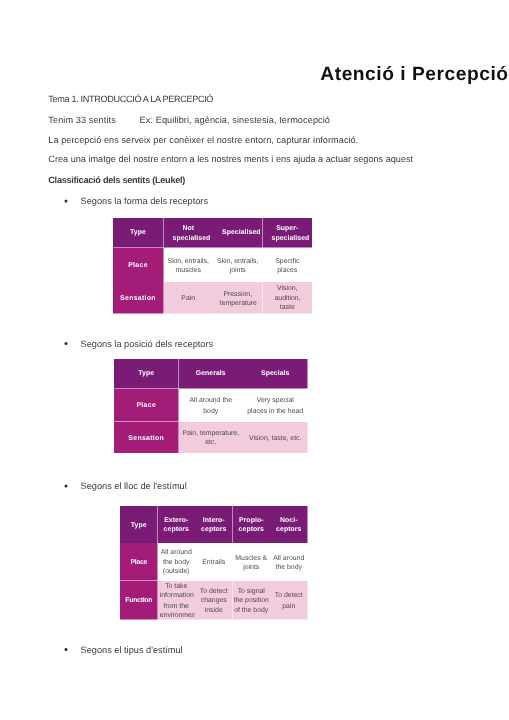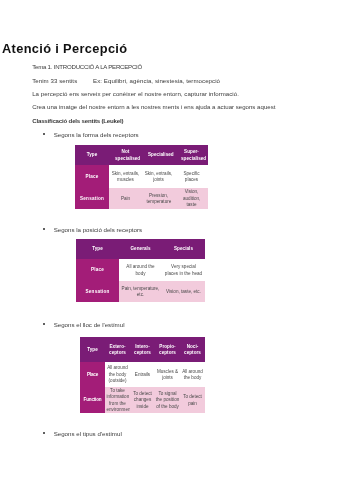--- a/index.html
+++ b/index.html
@@ -4,21 +4,21 @@
 <style>
   html, body { margin:0; padding:0; }
   body {
     width:339px; height:480px; background:#ffffff;
     -webkit-font-smoothing:antialiased;
     font-family:"Liberation Sans", sans-serif;
     color:#2b2b2b; overflow:hidden; position:relative;
   }
   .page { position:absolute; inset:0; }
   .title {
-    position:absolute; left:2px; right:0; top:40.5px; text-align:left;
+    position:absolute; left:2px; right:0; top:40.5px; text-align:right;
     font-size:12.8px; font-weight:bold; color:#111; letter-spacing:.35px;
   }
   .para { position:absolute; left:32.2px; font-size:6.1px; line-height:1; color:#3a3a3a; white-space:pre; }
   .bold { font-weight:bold; }
   .bullet { position:absolute; font-size:6.15px; line-height:1; color:#3a3a3a; }
   .bullet .dot { position:absolute; left:-0.7px; top:1.0px; width:2.1px; height:2.1px; border-radius:50%; background:#2b2b2b; font-size:0; overflow:hidden; }
   .bullet .txt { position:absolute; left:10.3px; top:0; white-space:nowrap; }
 
   table.t { position:absolute; border-collapse:collapse; table-layout:fixed; font-size:4.6px; }
   table.t td { padding:0; text-align:center; vertical-align:middle; line-height:1.4; overflow:hidden; }

